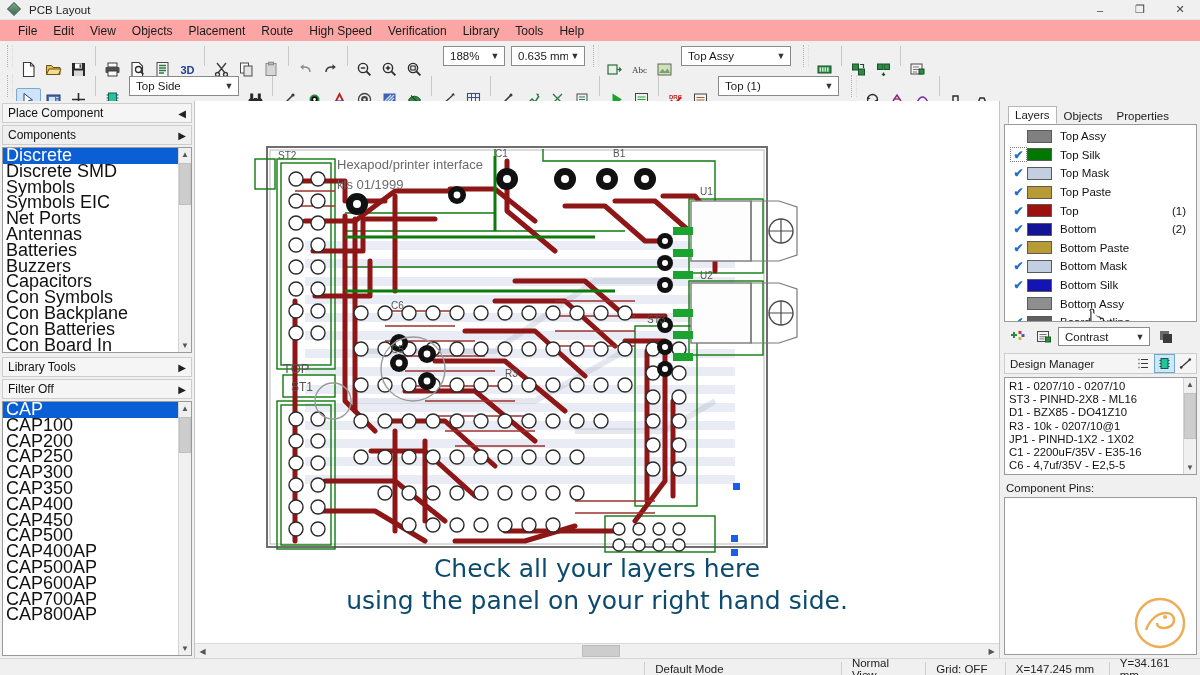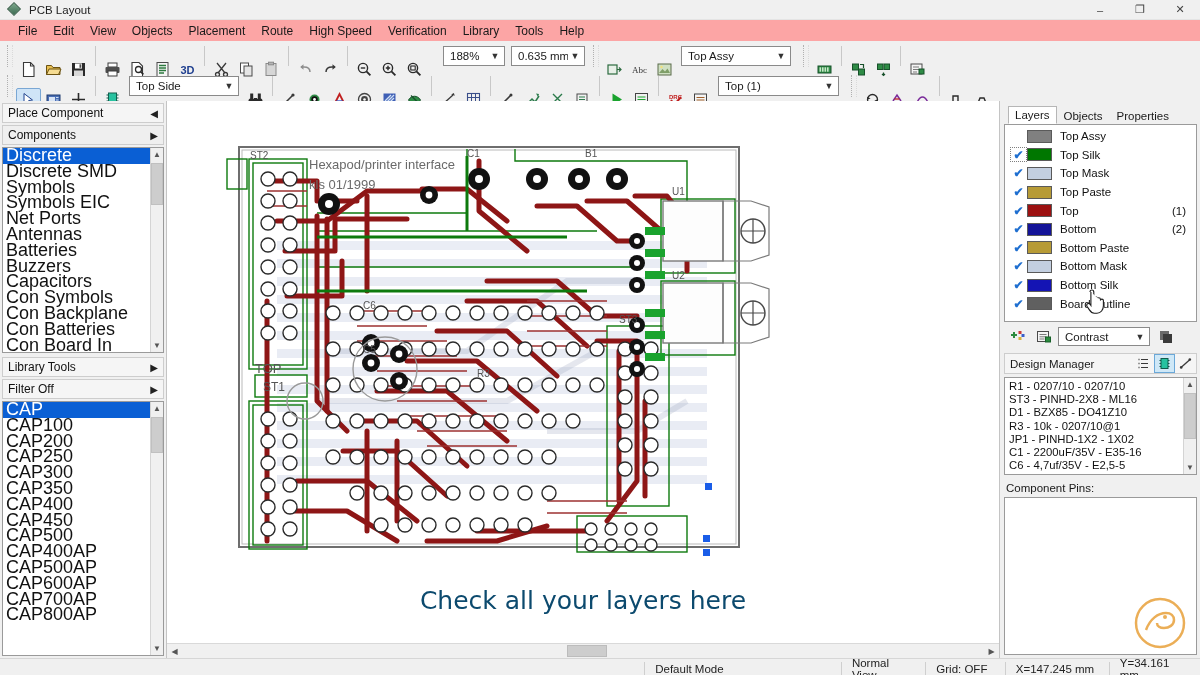--- a/index.html
+++ b/index.html
@@ -69,21 +69,21 @@
   .tb-combo.w72 { width: 74px; }
   .tb-combo.w108 { width: 110px; }
   .tb-combo.w90 { width: 92px; }
   .tb-combo.w100 { width: 121px; align-items: center; }
 
   
   .body-row { display: flex; height: 557px; background: #f0f0f0; }
 
   
   .left-panel {
-    width: 166px; flex: none; background: #f0f0f0;
+    width: 194px; flex: none; background: #f0f0f0;
     display: flex; flex-direction: column; padding: 2px 2px 0 2px;
   }
   .panel-hdr {
     height: 20px; background: #f5f5f5; border: 1px solid #cdcdcd;
     display: flex; align-items: center; padding: 0 5px; font-size: 12px;
     margin-bottom: 2px; color: #111;
   }
   .panel-hdr .arrow { margin-left: auto; font-size: 10px; color: #222; }
   .listbox {
     border: 1px solid #9a9a9a; background: #fff; flex: 1;
@@ -1024,20 +1024,21 @@
           <text x="310" y="276" font-size="10">R3</text>
         </g>
         <g font-family="Liberation Sans, sans-serif" fill="#6a6a6a">
           <text x="142" y="68" font-size="13">Hexapod/printer interface</text>
           <text x="142" y="88" font-size="13">kls 01/1999</text>
         </g>
       </svg>
 
       <div class="overlay-text">
         <div>Check all your layers here</div>
+        <div>using the panel on your right hand side.</div>
       </div>
     </div>
 
     <div class="hscroll">
       <div class="sb">◀</div>
       <div class="track">
         <div class="thumb" style="left:48%;width:5%;"></div>
       </div>
       <div class="sb">▶</div>
     </div>
@@ -1096,20 +1097,26 @@
       <div class="layer-row">
         <span class="chk">✔</span>
         <span class="swatch" style="background:#c3cfe0"></span>
         <span class="layer-name">Bottom Mask</span>
         <span class="layer-num"></span>
       </div>
       <div class="layer-row">
         <span class="chk">✔</span>
         <span class="swatch" style="background:#1414b4"></span>
         <span class="layer-name">Bottom Silk</span>
+        <span class="layer-num"></span>
+      </div>
+      <div class="layer-row">
+        <span class="chk"></span>
+        <span class="swatch" style="background:#8e8e8e"></span>
+        <span class="layer-name">Bottom Assy</span>
         <span class="layer-num"></span>
       </div>
       <div class="layer-row" style="position:relative;">
         <span class="chk">✔</span>
         <span class="swatch" style="background:#606060"></span>
         <span class="layer-name">Board Outline</span>
         <span class="layer-num"></span>
         <svg class="cursor-hand" width="22" height="26" viewBox="0 0 22 26" style="left:78px;top:-5px;">
           <path d="M7 3c0-1.2.9-2 1.9-2s1.9.8 1.9 2v7.5" fill="#fff" stroke="#1a1a1a" stroke-width="1.1"></path>
           <path d="M10.8 9.5c0-1 .8-1.7 1.7-1.7s1.7.7 1.7 1.7v2" fill="#fff" stroke="#1a1a1a" stroke-width="1.1"></path>

